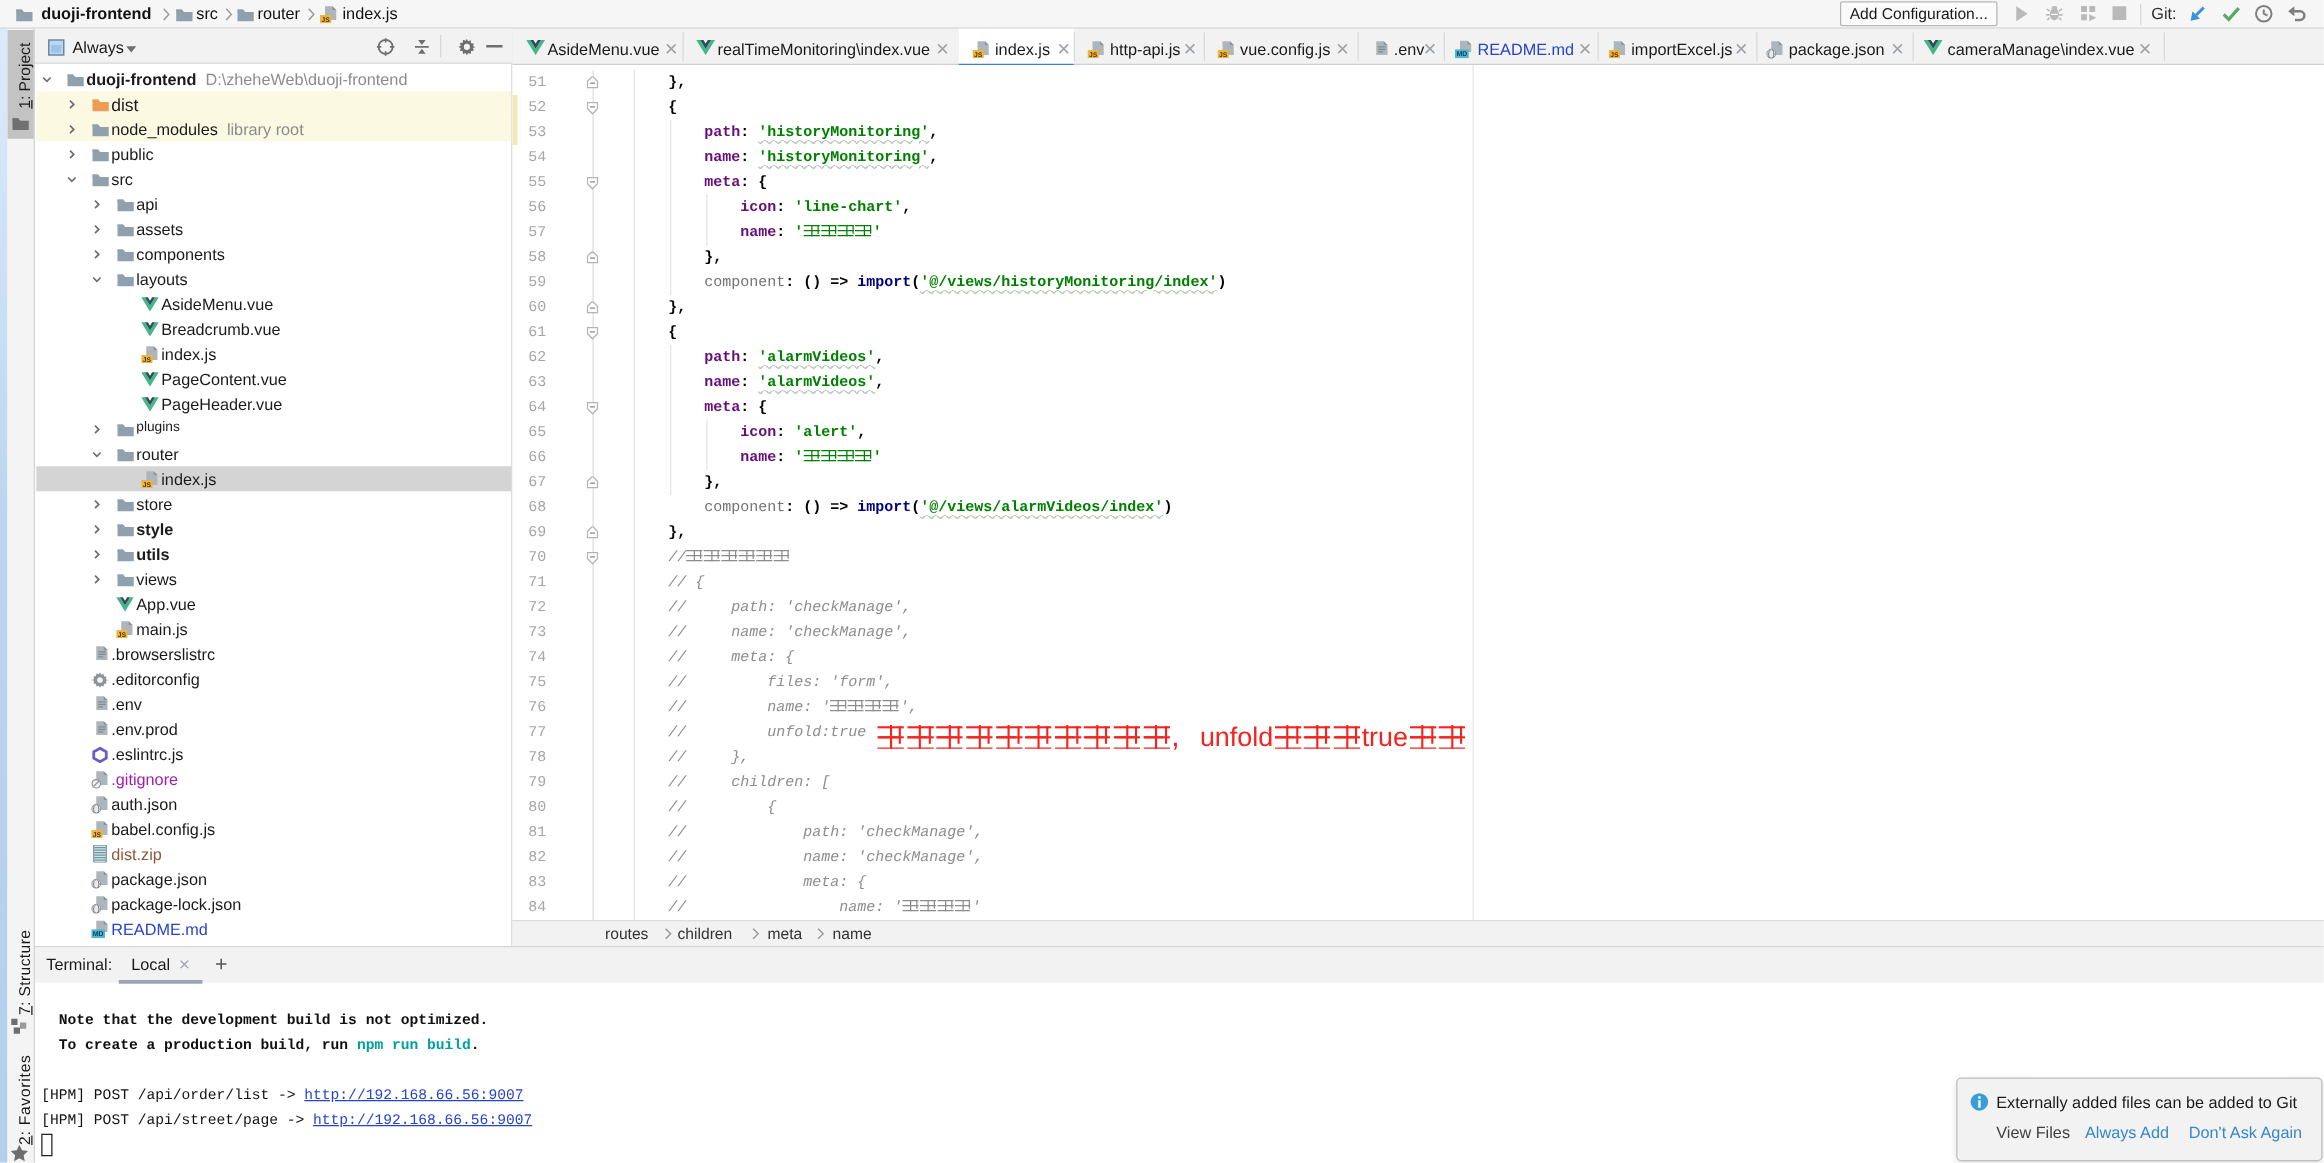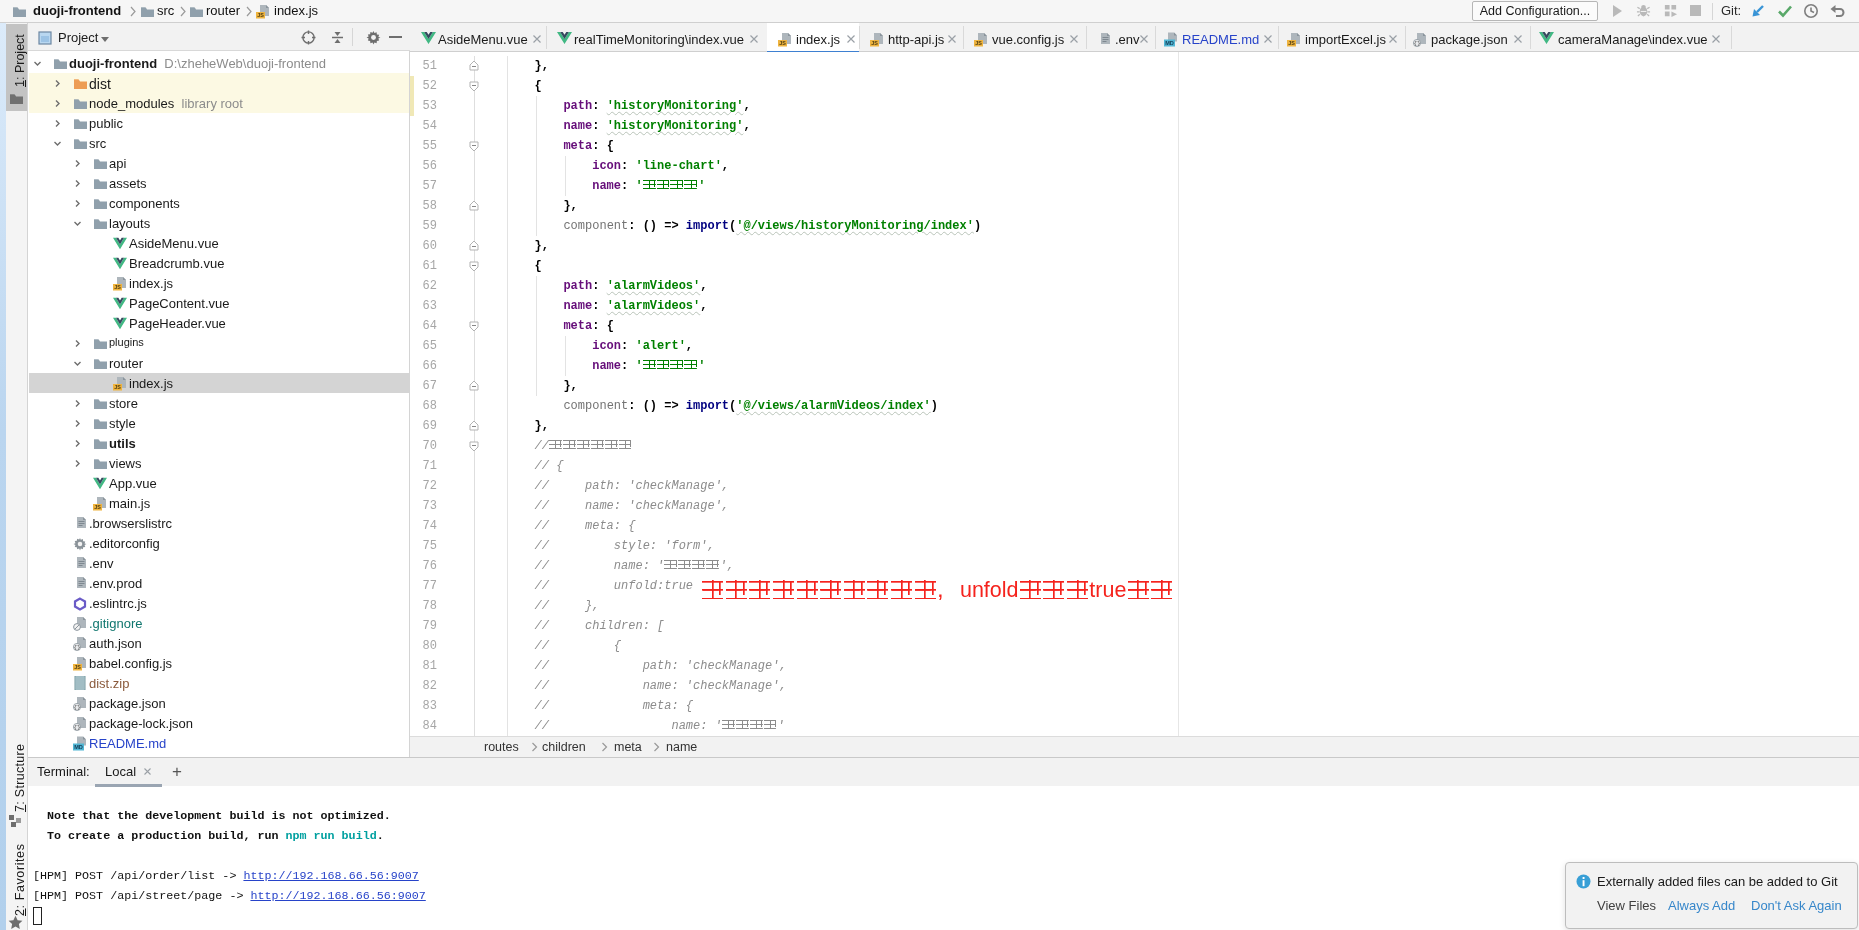--- a/index.html
+++ b/index.html
@@ -108,21 +108,21 @@
 <div class="abs" style="left:13px;top:916px;transform:rotate(-90deg);transform-origin:0 0;font-size:12.5px;letter-spacing:0.6px;color:#1a1a1a;white-space:nowrap"><span style="text-decoration:underline">2</span>: Favorites</div>
 <svg class="abs" style="left:8px;top:915px" width="15" height="15" viewBox="0 0 15 15">
     <path fill="#6e6e6e" d="M7.5 0.8 L9.6 5.2 L14.4 5.8 L10.9 9.1 L11.8 13.9 L7.5 11.5 L3.2 13.9 L4.1 9.1 L0.6 5.8 L5.4 5.2 Z"></path>
   </svg>
 <div class="abs" style="left:28px;top:23px;width:382px;height:734px;background:#fff;border-right:1px solid #d4d4d4"></div>
 <div class="abs" style="left:28px;top:23px;width:382px;height:28px;background:#f2f2f2;border-bottom:1px solid #d8d8d8"></div>
 <svg class="abs" style="left:38px;top:31px" width="14" height="14" viewBox="0 0 14 14">
     <rect x="1" y="1" width="12" height="12" fill="#b9d7f0" stroke="#6d87a2" stroke-width="1.2"></rect>
     <rect x="3" y="5" width="8" height="6" fill="#9cc3e5"></rect>
   </svg>
-<div class="abs" style="left:58px;top:30px;font-size:13px;color:#1a1a1a">Project</div>
+<div class="abs" style="left:58px;top:30px;font-size:13px;color:#1a1a1a">Always</div>
 <svg class="abs" style="left:100px;top:36px" width="10" height="7" viewBox="0 0 10 7">
     <path fill="#6e6e6e" d="M1 1 L5 6 L9 1 Z"></path>
   </svg>
 <svg class="abs" style="left:301px;top:30px" width="15" height="15" viewBox="0 0 15 15">
     <circle cx="7.5" cy="7.5" r="5.6" fill="none" stroke="#6e6e6e" stroke-width="1.4"></circle>
     <path stroke="#6e6e6e" stroke-width="1.4" d="M7.5 0.5 V4 M7.5 11 v3.5 M0.5 7.5 H4 M11 7.5 h3.5"></path>
   </svg>
 <svg class="abs" style="left:330px;top:30px" width="15" height="15" viewBox="0 0 15 15">
     <path stroke="#6e6e6e" stroke-width="1.5" fill="none" d="M2 7.5 h11"></path>
     <path fill="#6e6e6e" d="M7.5 6 L4.5 2 h6 Z M7.5 9 L4.5 13 h6 Z"></path>
@@ -266,21 +266,21 @@
     <path fill="#90A0AC" d="M1 2.5 h4.5 l1.5 2 h-6 z" opacity="0.8"></path>
   </svg>
 <div class="abs" style="left:109px;top:396px;font-size:13px;color:#1a1a1a;font-weight:normal;white-space:nowrap">store</div>
 <svg style="position:absolute;left:73px;top:419px" width="9" height="9" viewBox="0 0 9 9">
     <path fill="none" stroke="#6E6E6E" stroke-width="1.4" d="M3 1.5 L6 4.5 L3 7.5"></path>
   </svg>
 <svg style="position:absolute;left:93px;top:417px" width="15" height="13" viewBox="0 0 15 13">
     <path fill="#90A0AC" d="M1 2.5 h4.5 l1.5 2 h7 v7.5 h-13 z"></path>
     <path fill="#90A0AC" d="M1 2.5 h4.5 l1.5 2 h-6 z" opacity="0.8"></path>
   </svg>
-<div class="abs" style="left:109px;top:416px;font-size:13px;color:#1a1a1a;font-weight:normal;white-space:nowrap">style</div>
+<div class="abs" style="left:109px;top:416px;font-size:13px;color:#1a1a1a;font-weight:bold;white-space:nowrap">style</div>
 <svg style="position:absolute;left:73px;top:439px" width="9" height="9" viewBox="0 0 9 9">
     <path fill="none" stroke="#6E6E6E" stroke-width="1.4" d="M3 1.5 L6 4.5 L3 7.5"></path>
   </svg>
 <svg style="position:absolute;left:93px;top:437px" width="15" height="13" viewBox="0 0 15 13">
     <path fill="#90A0AC" d="M1 2.5 h4.5 l1.5 2 h7 v7.5 h-13 z"></path>
     <path fill="#90A0AC" d="M1 2.5 h4.5 l1.5 2 h-6 z" opacity="0.8"></path>
   </svg>
 <div class="abs" style="left:109px;top:436px;font-size:13px;color:#1a1a1a;font-weight:bold;white-space:nowrap">utils</div>
 <svg style="position:absolute;left:73px;top:459px" width="9" height="9" viewBox="0 0 9 9">
     <path fill="none" stroke="#6E6E6E" stroke-width="1.4" d="M3 1.5 L6 4.5 L3 7.5"></path>
@@ -328,21 +328,21 @@
 <svg style="position:absolute;left:73px;top:597px" width="14" height="14" viewBox="0 0 14 14">
     <path fill="none" stroke="#6A5BC7" stroke-width="2.2" d="M7 1.6 L12 4.5 V9.5 L7 12.4 L2 9.5 V4.5 Z"></path>
   </svg>
 <div class="abs" style="left:89px;top:596px;font-size:13px;color:#1a1a1a;font-weight:normal;white-space:nowrap">.eslintrc.js</div>
 <svg style="position:absolute;left:73px;top:616px" width="15" height="15" viewBox="0 0 15 15">
     <path fill="#AEB6BC" d="M4 1 h6 l3 3 v8 h-9 z"></path>
     <path fill="#8A949C" d="M10 1 l3 3 h-3 z"></path>
     <circle cx="4" cy="11" r="3.4" fill="#f2f2f2" stroke="#8A949C" stroke-width="1"></circle>
     <path stroke="#8A949C" stroke-width="1" d="M1.8 13.2 L6.2 8.8"></path>
   </svg>
-<div class="abs" style="left:89px;top:616px;font-size:13px;color:#0f766e;font-weight:normal;white-space:nowrap">.gitignore</div>
+<div class="abs" style="left:89px;top:616px;font-size:13px;color:#a21caf;font-weight:normal;white-space:nowrap">.gitignore</div>
 <svg style="position:absolute;left:73px;top:636px" width="15" height="15" viewBox="0 0 15 15">
     <path fill="#AEB6BC" d="M4 1 h6 l3 3 v8 h-9 z"></path>
     <path fill="#8A949C" d="M10 1 l3 3 h-3 z"></path>
     <circle cx="4" cy="11" r="3.6" fill="#e8eaec" stroke="#8A949C" stroke-width="0.8"></circle>
     <text x="4" y="13.2" font-size="6" font-family="Liberation Mono" fill="#555" text-anchor="middle">{}</text>
   </svg>
 <div class="abs" style="left:89px;top:636px;font-size:13px;color:#1a1a1a;font-weight:normal;white-space:nowrap">auth.json</div>
 <svg style="position:absolute;left:73px;top:656px" width="15" height="15" viewBox="0 0 15 15">
     <path fill="#AEB6BC" d="M4 1 h6 l3 3 v8 h-9 z"></path>
     <path fill="#8A949C" d="M10 1 l3 3 h-3 z"></path>
@@ -583,21 +583,21 @@
                 <span class="k">icon</span>: <span class="s">'alert'</span>,
                 <span class="k">name</span>: <span class="s">'<span class="cn"></span><span class="cn"></span><span class="cn"></span><span class="cn"></span>'</span>
             },
             <span class="ol">component</span>: () =&gt; <span class="kw">import</span>(<span class="s sq">'@/views/alarmVideos/index'</span>)
         },
         <span class="cm">//<span class="cn"></span><span class="cn"></span><span class="cn"></span><span class="cn"></span><span class="cn"></span><span class="cn"></span></span>
         <span class="cm">// {</span>
         <span class="cm">//     path: 'checkManage',</span>
         <span class="cm">//     name: 'checkManage',</span>
         <span class="cm">//     meta: {</span>
-        <span class="cm">//         style: 'form',</span>
+        <span class="cm">//         files: 'form',</span>
         <span class="cm">//         name: '<span class="cn"></span><span class="cn"></span><span class="cn"></span><span class="cn"></span>',</span>
         <span class="cm">//         unfold:true</span>
         <span class="cm">//     },</span>
         <span class="cm">//     children: [</span>
         <span class="cm">//         {</span>
         <span class="cm">//             path: 'checkManage',</span>
         <span class="cm">//             name: 'checkManage',</span>
         <span class="cm">//             meta: {</span>
         <span class="cm">//                 name: '<span class="cn"></span><span class="cn"></span><span class="cn"></span><span class="cn"></span>'</span></pre>
 <div class="abs" style="left:701px;top:578px;font-size:21.5px;color:#f5231d;white-space:nowrap"><span class="cnr"></span><span class="cnr"></span><span class="cnr"></span><span class="cnr"></span><span class="cnr"></span><span class="cnr"></span><span class="cnr"></span><span class="cnr"></span><span class="cnr"></span><span class="cnr"></span><span style="display:inline-block;width:23px;font-size:24px;line-height:14px">,</span>unfold<span class="cnr"></span><span class="cnr"></span><span class="cnr"></span>true<span class="cnr"></span><span class="cnr"></span></div>

